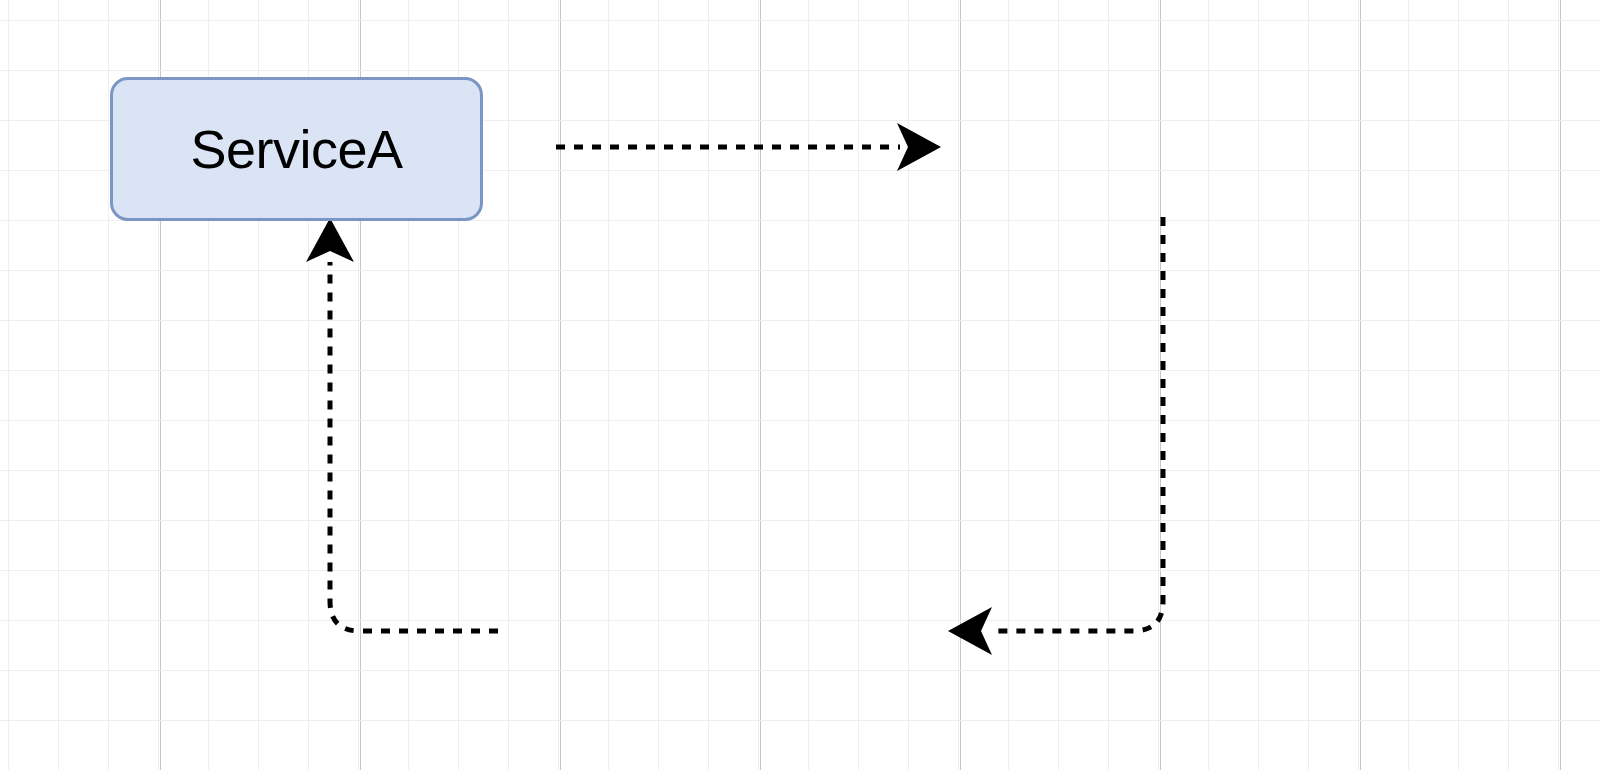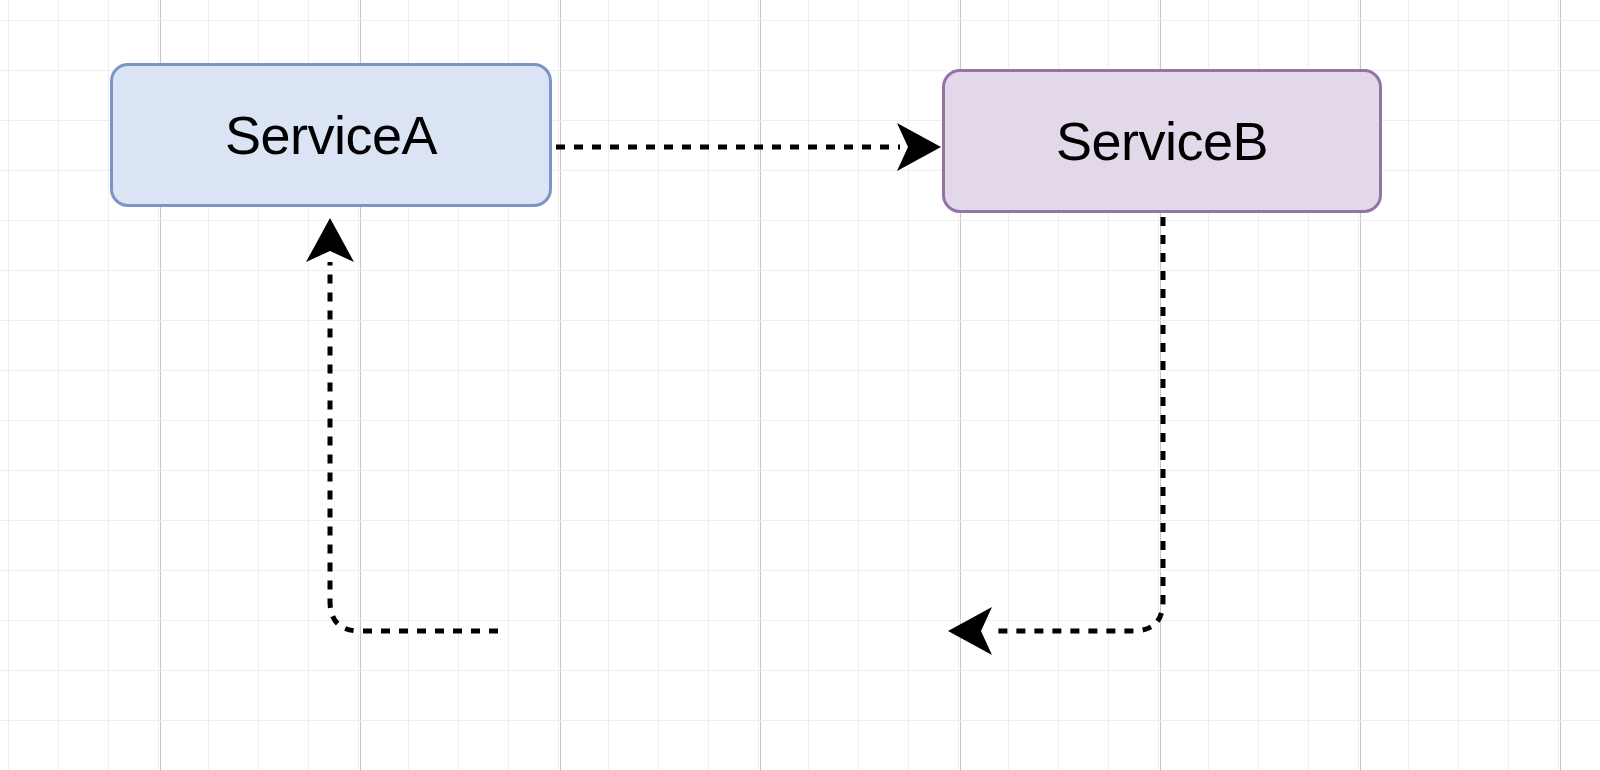--- a/index.html
+++ b/index.html
@@ -89,22 +89,19 @@
       <path class="edge-path" d="M 1163 217 L 1163 601 Q 1163 631 1133 631 L 990 631" stroke="#000000" stroke-width="5" stroke-dasharray="9 9"></path>
       <path class="arrow-head" d="M 948 631 L 992 655 L 981 631 L 992 607 Z" fill="#000000"></path>
     </g>
 
     <g>
       <path class="edge-path" d="M 498 631 L 360 631 Q 330 631 330 601 L 330 262" stroke="#000000" stroke-width="5" stroke-dasharray="9 9"></path>
       <path class="arrow-head" d="M 330 218 L 306 262 L 330 251 L 354 262 Z" fill="#000000"></path>
     </g>
   </svg>
 
-  <div class="node" id="node-serviceA" style="left: 110px; top: 63px; width: 442px; height: 144px; background: rgb(218, 228, 245); border-color: rgb(123, 150, 196);">
+  <div class="node" id="node-serviceA" style="left: 110px; top: 77px; width: 373px; height: 144px; background: rgb(218, 228, 245); border-color: rgb(123, 150, 196);">
     <span class="node-label" style="color: rgb(0, 0, 0);">ServiceA</span>
   </div>
 
-  <div class="node" id="node-serviceB" style="left: 942px; top: 69px; width: 440px; height: 144px; background: rgb(227, 215, 234); border-color: rgb(150, 115, 166);">
-    <span class="node-label" style="color: rgb(0, 0, 0);">ServiceB</span>
-  </div>
 
 
 </div>
 
 </body></html>

